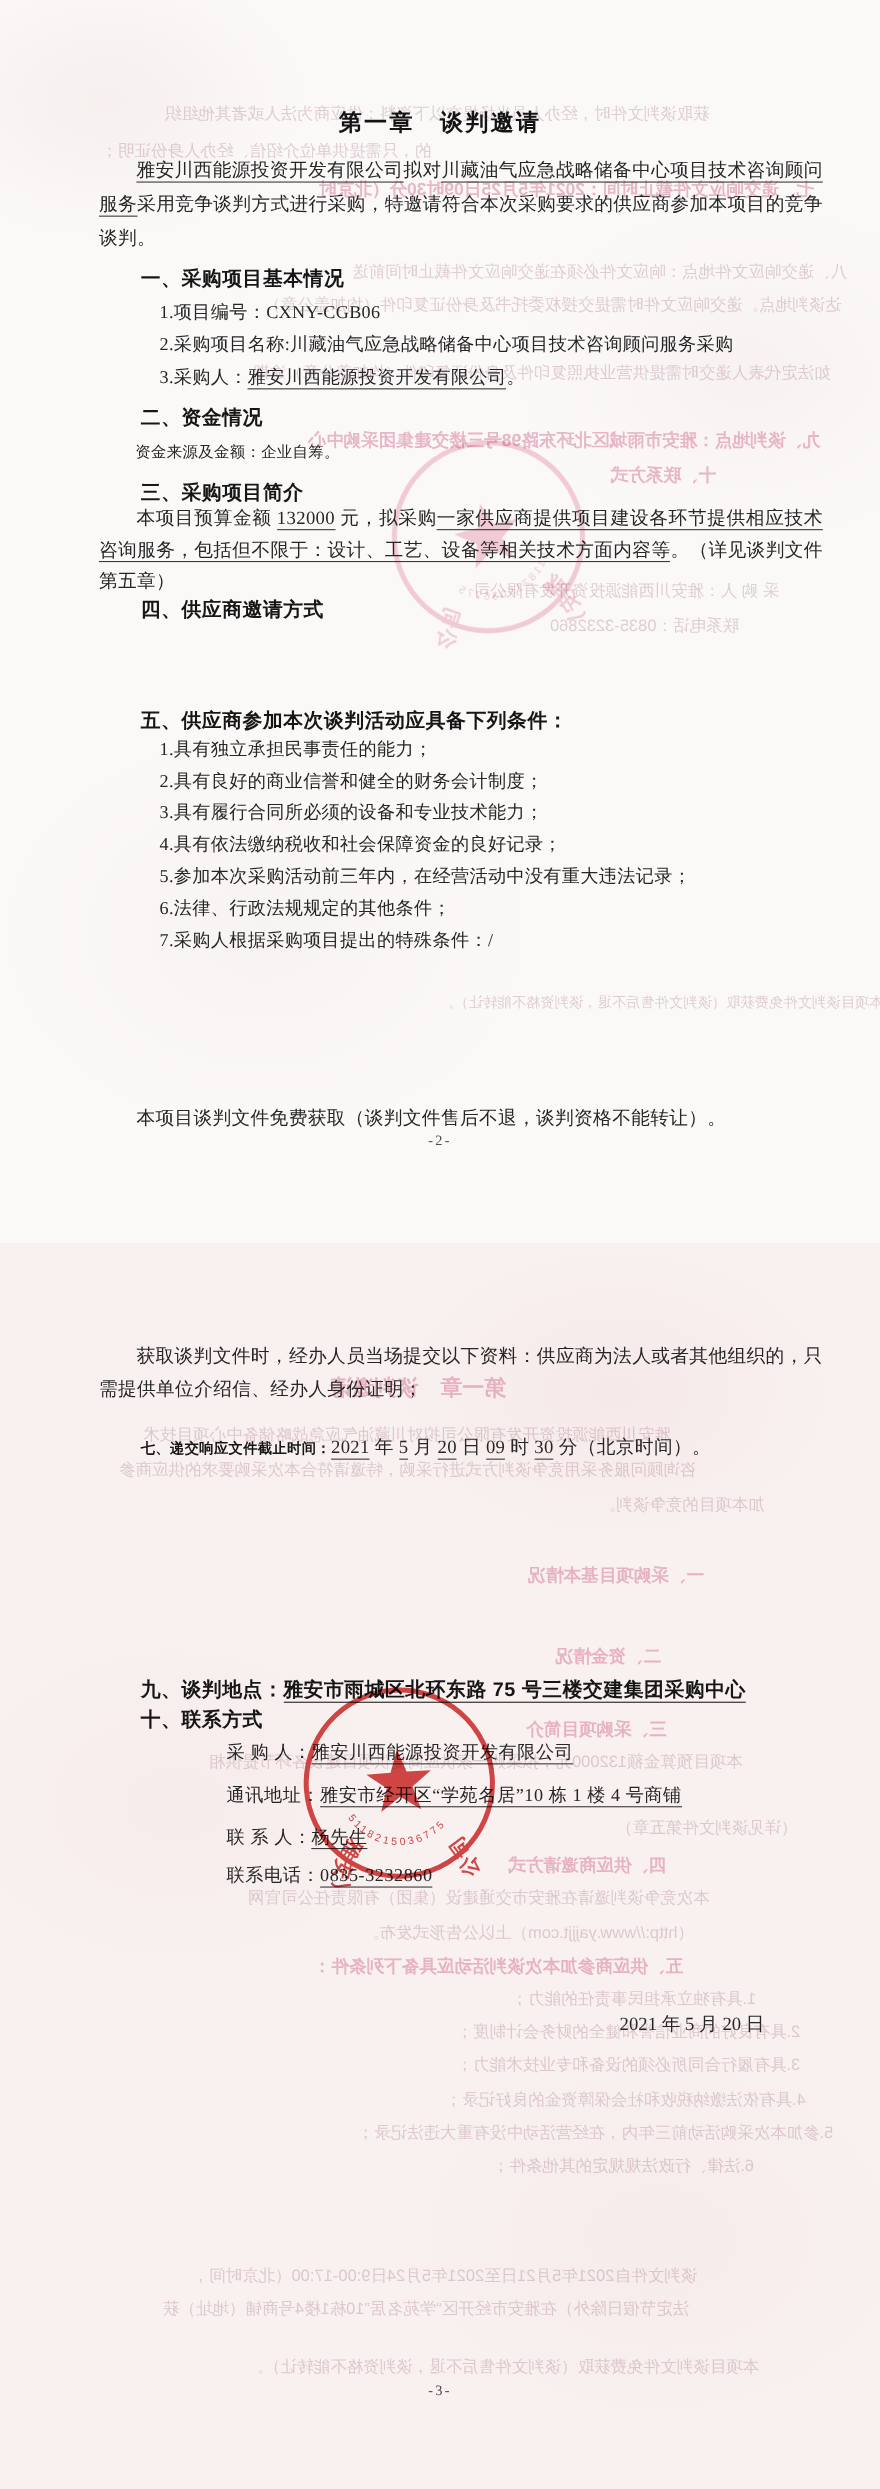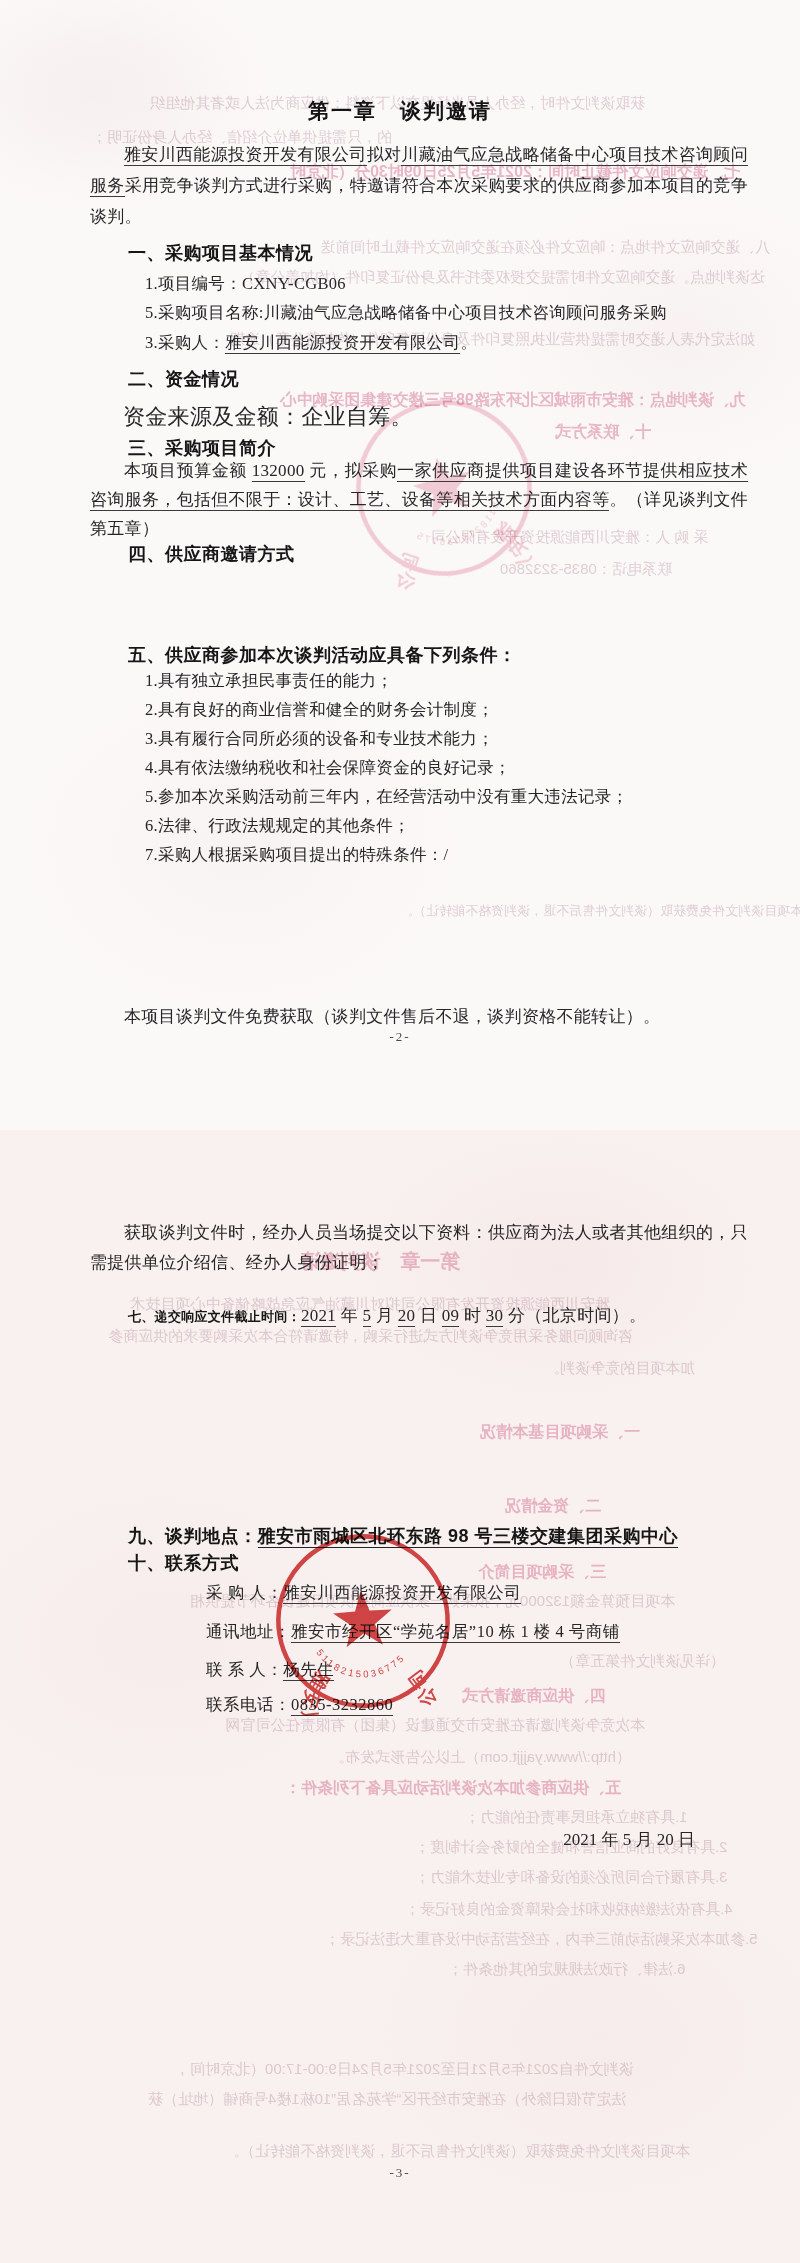--- a/index.html
+++ b/index.html
@@ -18,21 +18,21 @@
       radial-gradient(320px 240px at 20% 45%, rgba(244,228,228,.35), rgba(0,0,0,0) 70%),
       radial-gradient(360px 260px at 75% 80%, rgba(243,227,227,.35), rgba(0,0,0,0) 70%),
       #f8f1ef;}
   .blk{position:absolute;left:90px;width:658px;}
   .title{left:0;width:800px;text-align:center;font-family:"Liberation Sans","DejaVu Sans",sans-serif;
          font-weight:700;font-size:21px;color:#141414;letter-spacing:2px;}
   .para{font-size:17px;line-height:31px;text-align:justify;text-indent:34px;letter-spacing:.3px;}
   .h{position:absolute;left:128px;white-space:nowrap;font-family:"Liberation Sans","DejaVu Sans",sans-serif;
      font-weight:700;font-size:18px;color:#161616;letter-spacing:.5px;}
   .li{position:absolute;left:145px;white-space:nowrap;font-size:16.5px;letter-spacing:.3px;}
-  .body-line{position:absolute;left:123px;white-space:nowrap;font-size:22px;letter-spacing:.3px;}
+  .body-line{position:absolute;left:123px;white-space:nowrap;font-size:14px;letter-spacing:.3px;}
   .ul{text-decoration:none;border-bottom:1.2px solid #3a3a3a;padding-bottom:1px;}
   .hb{font-family:"Liberation Sans","DejaVu Sans",sans-serif;font-weight:700;color:#161616;font-size:13px;}
   .field{position:absolute;left:206px;white-space:nowrap;font-size:16.5px;letter-spacing:.5px;}
   .pagenum{position:absolute;left:0;width:800px;text-align:center;font-size:13px;color:#4a4a4a;letter-spacing:2px;}
   .datestamp{position:absolute;left:0;width:695px;text-align:right;font-size:17px;}
   
   .bl,.bld{position:absolute;white-space:nowrap;transform:scaleX(-1);filter:blur(.7px);
            font-family:"Liberation Sans","DejaVu Sans",sans-serif;pointer-events:none;}
   .bl{color:rgba(214,118,150,.50);font-weight:700;font-size:16px;}
   .bld{color:rgba(170,120,140,.34);font-size:15px;}
@@ -73,21 +73,21 @@
       <text class="seal-co"><textPath href="#arcTop1">雅安川西能源投资开发有限公司</textPath></text>
       <text class="seal-no"><textPath href="#arcBot1">5118215036775</textPath></text>
     </svg>
 
     <div class="blk title" style="top:97px">第一章　谈判邀请</div>
 
     <div class="blk para" style="top:139px"><span class="ul">雅安川西能源投资开发有限公司</span><span>拟对</span><span class="ul">川藏油气应急战略储备中心项目技术咨询顾问服务</span><span>采用竞争谈判方式进行采购，特邀请符合本次采购要求的供应商参加本项目的竞争谈判。</span></div>
 
     <div class="h" style="top:241px">一、采购项目基本情况</div>
     <div class="li" style="top:273px">1.项目编号：CXNY-CGB06</div>
-    <div class="li" style="top:302px">5.采购项目名称:川藏油气应急战略储备中心项目技术咨询顾问服务采购</div>
+    <div class="li" style="top:302px">2.采购项目名称:川藏油气应急战略储备中心项目技术咨询顾问服务采购</div>
     <div class="li" style="top:332px"><span>3.采购人：</span><span class="ul">雅安川西能源投资开发有限公司</span><span>。</span></div>
 
     <div class="h" style="top:367px">二、资金情况</div>
     <div class="body-line" style="top:402px">资金来源及金额：企业自筹。</div>
 
     <div class="h" style="top:436px">三、采购项目简介</div>
     <div class="blk para" style="top:456px;line-height:29px"><span>本项目预算金额 </span><span class="ul">132000</span><span> 元，拟采购</span><span class="ul">一家供应商提供项目建设各环节提供相应技术咨询服务，包括但不限于：设计、工艺、设备等相关技术方面内容等</span><span>。（详见谈判文件第五章）</span></div>
 
     <div class="h" style="top:542px">四、供应商邀请方式</div>
 
@@ -128,21 +128,21 @@
     <div class="bld" style="left:448px;top:830px">6.法律、行政法规规定的其他条件；</div>
     <div class="bld" style="left:175px;top:930px">谈判文件自2021年5月21日至2021年5月24日9:00-17:00（北京时间，</div>
     <div class="bld" style="left:148px;top:960px">法定节假日除外）在雅安市经开区“学苑名居”10栋1楼4号商铺（地址）获</div>
     <div class="bld" style="left:225px;top:1012px">本项目谈判文件免费获取（谈判文件售后不退，谈判资格不能转让）。</div>
 
     <div class="blk para" style="top:88px;line-height:30px">获取谈判文件时，经办人员当场提交以下资料：供应商为法人或者其他组织的，只需提供单位介绍信、经办人身份证明；</div>
 
     <div class="blk para" style="top:171px;line-height:30px;text-indent:38px"><span class="hb">七、递交响应文件截止时间：</span><span class="ul">2021</span><span> 年 </span><span class="ul">5</span><span> 月 </span><span class="ul">20</span><span> 日 </span><span class="ul">09</span><span> 时 </span><span class="ul">30</span><span> 分</span><span>（北京时间）。</span></div>
 
 
-    <div class="h" style="top:394px;left:128px;white-space:nowrap"><span>九、谈判地点：</span><span class="ul" style="border-bottom-width:1.5px;border-color:#222">雅安市雨城区北环东路 98 号三楼交建集团采购中心</span></div>
+    <div class="h" style="top:394px;left:128px;white-space:nowrap"><span>九、谈判地点：</span><span class="ul" style="border-bottom-width:1.5px;border-color:#222">雅安市雨城区北环东路 75 号三楼交建集团采购中心</span></div>
 
     <div class="h" style="top:421px">十、联系方式</div>
 
     <div class="field" style="top:452px"><span>采 购 人：</span><span class="ul">雅安川西能源投资开发有限公司</span></div>
     <div class="field" style="top:491px"><span>通讯地址：</span><span class="ul">雅安市经开区“学苑名居”10 栋 1 楼 4 号商铺</span></div>
     <div class="field" style="top:529px"><span>联 系 人：</span><span class="ul">杨先生</span></div>
     <div class="field" style="top:564px"><span>联系电话：</span><span class="ul">0835-3232860</span></div>
 
     <svg class="seal seal-strong" style="left:272px;top:400px" width="182" height="182" viewBox="0 0 200 200">
       <defs>

